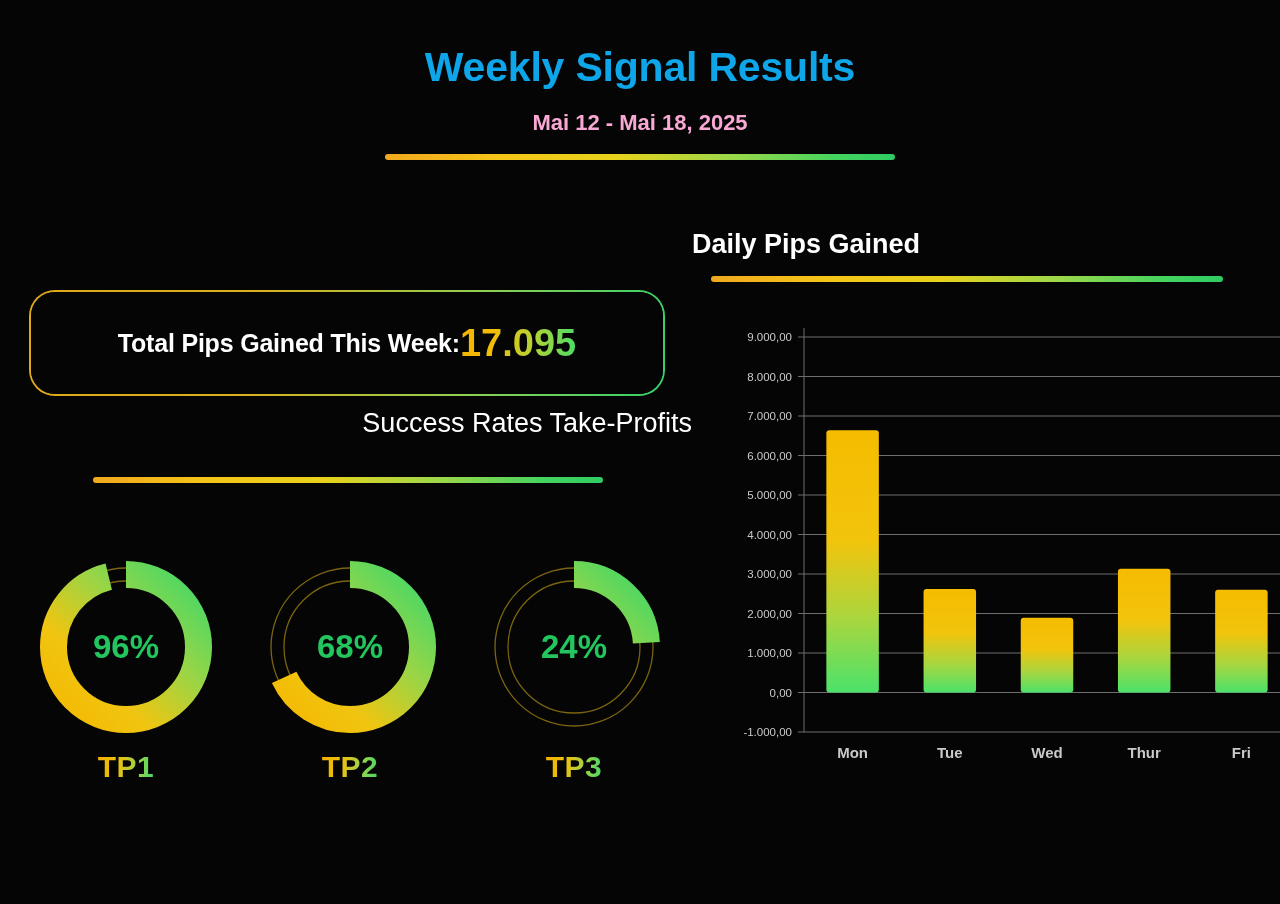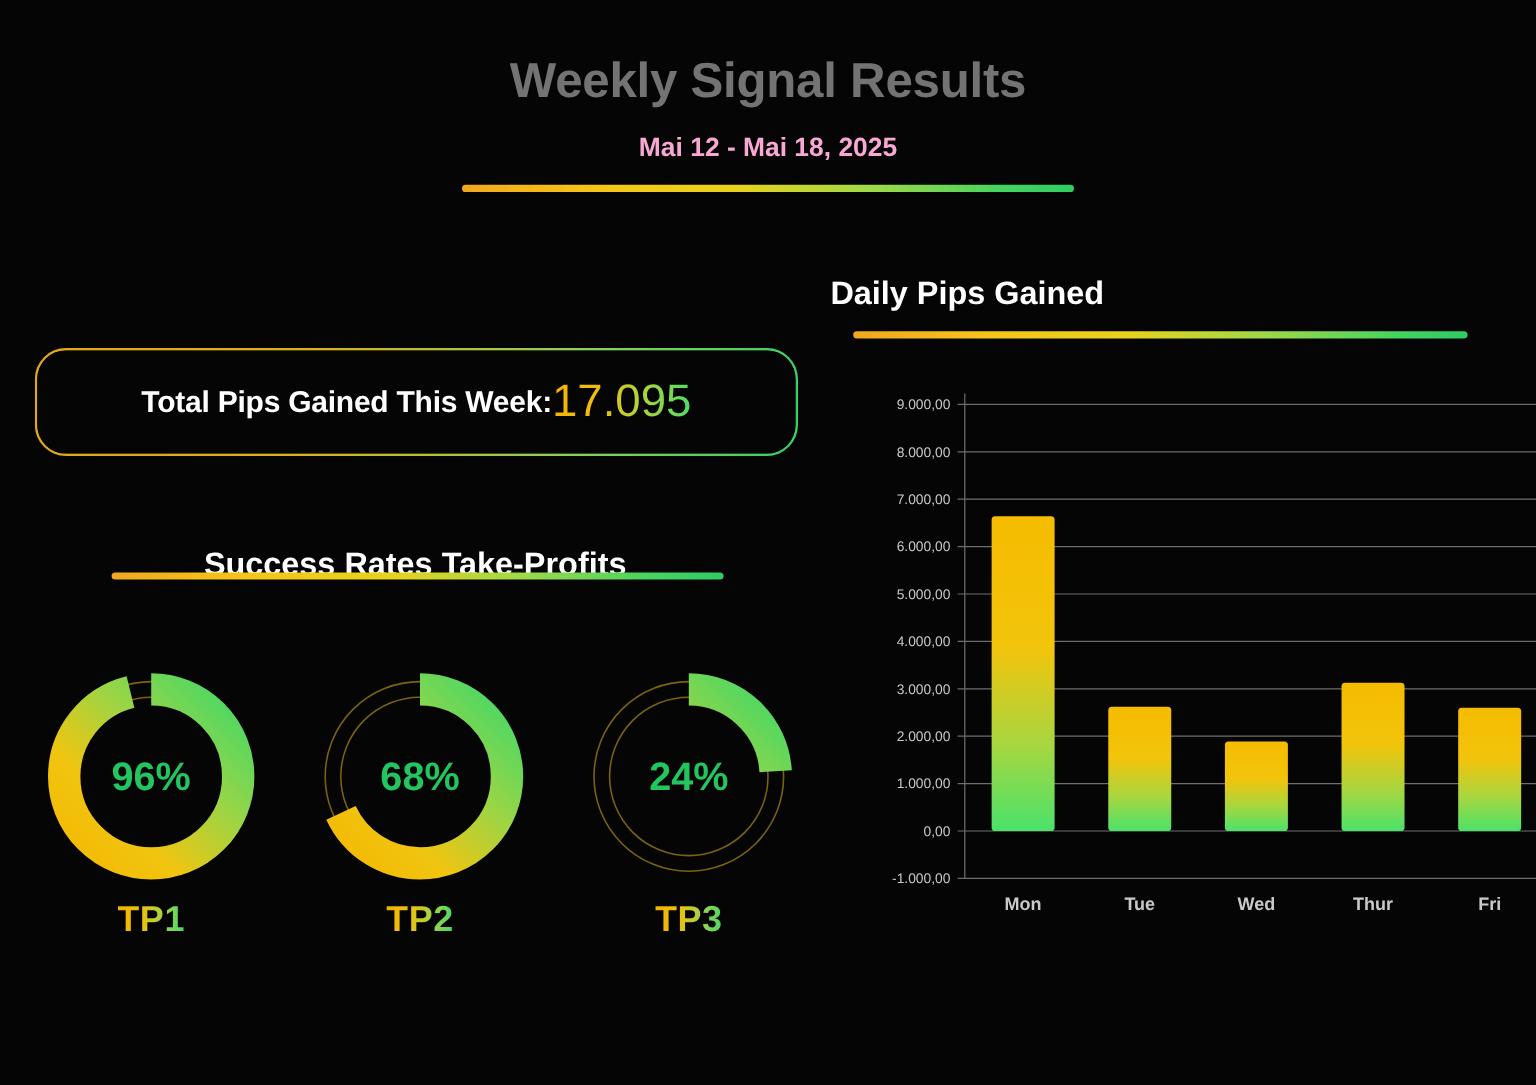--- a/index.html
+++ b/index.html
@@ -7,64 +7,64 @@
     width: 1280px; height: 904px;
     background: #050505;
     font-family: "Liberation Sans", sans-serif;
     overflow: hidden;
   }
   #root { position: relative; width: 1280px; height: 904px; background: #050505; }
 
   
   .page-title {
     position: absolute; left: 0; top: 44px; width: 1280px;
-    text-align: center; color: #737373;
+    text-align: center; color: #0ea5e9;
     font-size: 41px; font-weight: bold; letter-spacing: -0.2px;
   }
   .page-subtitle {
     position: absolute; left: 0; top: 110px; width: 1280px;
     text-align: center; color: #f9a8d4;
     font-size: 22px; font-weight: bold;
   }
   .rule {
     height: 6px; border-radius: 3px;
     background: linear-gradient(90deg, #f0a81e 0%, #f5c518 22%, #e8d21c 45%, #9bd84a 68%, #46d45f 88%, #2ecc63 100%);
   }
   .rule-title { position: absolute; left: 385px; top: 154px; width: 510px; }
 
   
   .total-box {
-    position: absolute; left: 29px; top: 290px; width: 636px; height: 90px;
+    position: absolute; left: 29px; top: 290px; width: 636px; height: 106px;
     border-radius: 26px;
     background: #050505;
     padding: 2px;
     background-image: linear-gradient(#050505, #050505),
                       linear-gradient(100deg, #e0a818 0%, #dbb01c 35%, #8ed055 70%, #35d06a 100%);
     background-origin: border-box;
     background-clip: content-box, border-box;
     border: 0;
   }
   .total-inner {
     width: 100%; height: 100%;
     display: flex; align-items: center; justify-content: center;
     border-radius: 24px; background: #050505;
   }
   .total-label {
     color: #ffffff; font-size: 25px; font-weight: bold; letter-spacing: -0.2px;
   }
   .total-value {
-    font-size: 38px; font-weight: normal; line-height: 1;
+    font-size: 38px; font-weight: bold; line-height: 1;
     background: linear-gradient(92deg, #f5b400 0%, #f2bd08 28%, #b6d334 62%, #4ade66 100%);
     -webkit-background-clip: text; background-clip: text;
     color: transparent; -webkit-text-fill-color: transparent;
   }
 
   .sub-title {
-    position: absolute; left: 0; top: 455px; width: 692px;
-    text-align: center; color: #ffffff; font-size: 27px; font-weight: bold;
+    position: absolute; left: 0; top: 408px; width: 692px;
+    text-align: right; color: #ffffff; font-size: 27px; font-weight: normal;
   }
   .rule-sub { position: absolute; left: 93px; top: 477px; width: 510px; }
 
   
   .donuts {
     position: absolute; left: 20px; top: 552px; width: 660px; height: 250px;
     display: flex; justify-content: space-between; align-items: flex-start;
   }
   .donut-cell { width: 212px; display: flex; flex-direction: column; align-items: center; }
   .donut-wrap { position: relative; width: 190px; height: 190px; }

